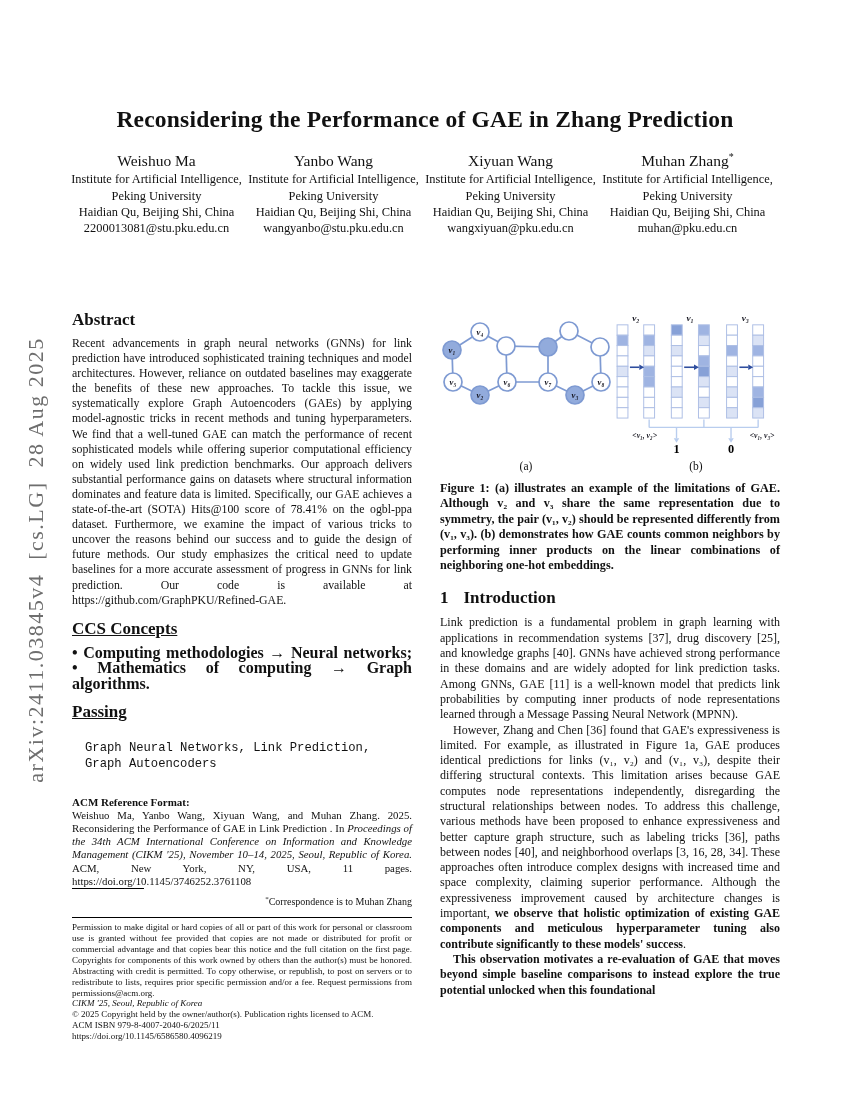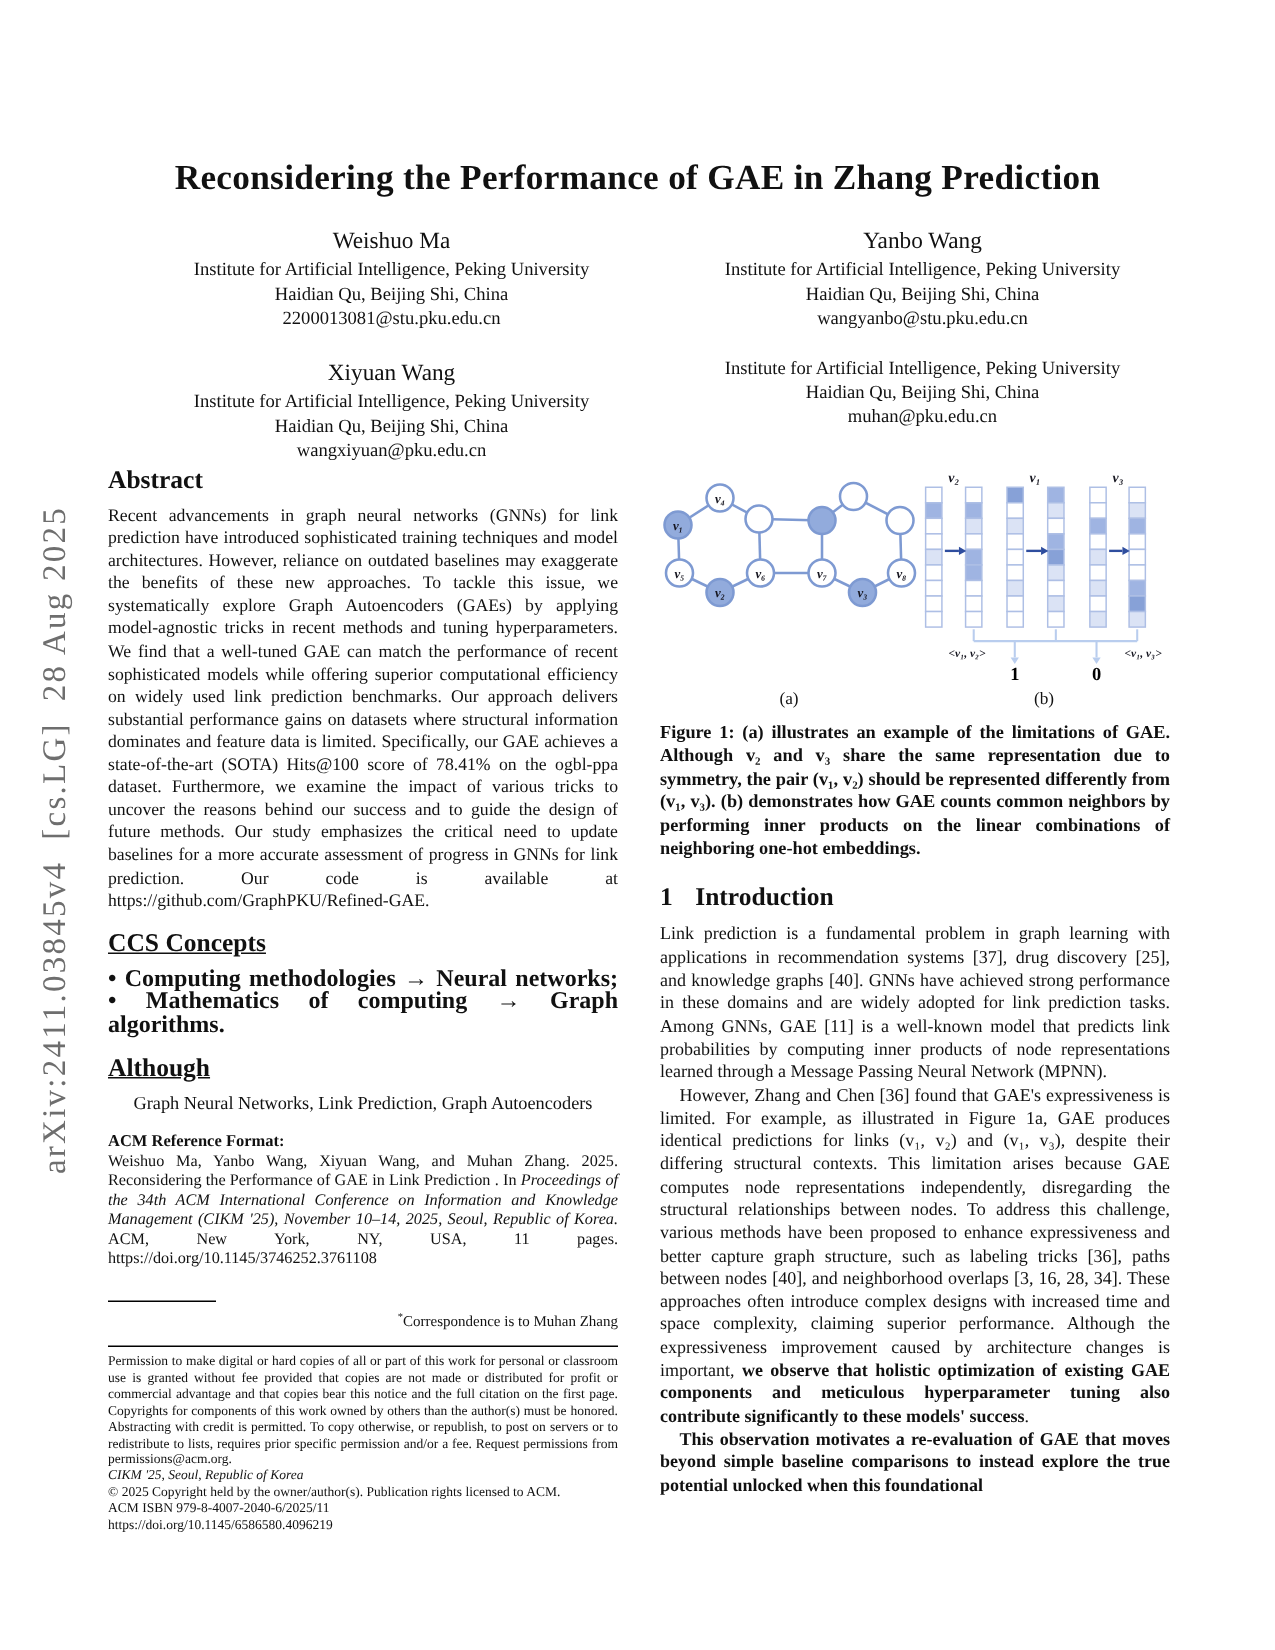--- a/index.html
+++ b/index.html
@@ -13,36 +13,36 @@
     transform:translate(-50%,-50%) rotate(-90deg);
     white-space:pre; font-size:22px; letter-spacing:1.5px; color:#6e6e6e;
     font-family:"Liberation Serif", serif;
   }
   
   .paper-title{
     position:absolute; top:106px; left:72px; width:706px;
     text-align:center; font-size:23.5px; font-weight:bold; letter-spacing:.2px;
   }
   .authors-grid{
-    position:absolute; top:149px; left:84px; width:708px;
-    display:grid; grid-template-columns:1fr 1fr; row-gap:17px;
+    position:absolute; top:149px; left:68px; width:708px;
+    display:grid; grid-template-columns:1fr 1fr 1fr 1fr; row-gap:17px;
   }
   .author-block{text-align:center; line-height:16.2px;}
   .author-name{font-size:15.5px; margin-bottom:2px;}
   .author-name sup{font-size:10px;}
   .author-line{font-size:12.4px;}
   
   .col{position:absolute; top:310px; width:340px; text-align:justify;}
   .col-left{left:72px; height:712px; display:flex; flex-direction:column;}
   .col-right{left:440px; height:712px;}
   .sec-heading{font-size:17px; font-weight:bold; text-align:left; margin:0 0 6px 0;}
   .sec-heading.space{margin-top:11px;text-decoration:underline;}
   .body-text{font-size:11.8px; line-height:15.1px; margin:0;}
   .ccs-text{font-size:16px; line-height:15.5px; font-weight:bold; margin:0;}
-  .kw-text{font-size:12.2px; line-height:15.5px; margin:0; text-align:center;}
+  .kw-text{font-size:12.2px; line-height:15.5px; margin:13px; text-align:left;font-family:Liberation Mono, monospace;}
   .acmref-heading{font-size:11px; font-weight:bold; margin:11px 0 1px 0; text-align:left;}
   .acmref-text{font-size:10.8px; line-height:13.1px; margin:0;}
   .seg-i{font-style:italic;}
   .seg-b{font-weight:bold;}
   
   .footer-block{margin-top:auto;}
   .footnote-rule{width:72px; border-top:1px solid #000; margin-bottom:4px;}
   .footnote-text{font-size:10px; line-height:12px; text-align:right;}
   .footnote-text sup{font-size:7px;}
   .permission-rule{border-top:1px solid #000; margin-top:9px; margin-bottom:4px;}
@@ -84,34 +84,35 @@
       <div class="author-line">Haidian Qu, Beijing Shi, China</div>
       <div class="author-line">wangyanbo@stu.pku.edu.cn</div>
     </div>
     <div class="author-block">
       <div class="author-name"><span>Xiyuan Wang</span><sup></sup></div>
       <div class="author-line">Institute for Artificial Intelligence, Peking University</div>
       <div class="author-line">Haidian Qu, Beijing Shi, China</div>
       <div class="author-line">wangxiyuan@pku.edu.cn</div>
     </div>
     <div class="author-block">
+      <div class="author-name"><span>Muhan Zhang</span><sup>*</sup></div>
       <div class="author-line">Institute for Artificial Intelligence, Peking University</div>
       <div class="author-line">Haidian Qu, Beijing Shi, China</div>
       <div class="author-line">muhan@pku.edu.cn</div>
     </div>
   </div>
 
   <div class="col col-left">
     <div class="sec-heading">Abstract</div>
     <p class="body-text">Recent advancements in graph neural networks (GNNs) for link prediction have introduced sophisticated training techniques and model architectures. However, reliance on outdated baselines may exaggerate the benefits of these new approaches. To tackle this issue, we systematically explore Graph Autoencoders (GAEs) by applying model-agnostic tricks in recent methods and tuning hyperparameters. We find that a well-tuned GAE can match the performance of recent sophisticated models while offering superior computational efficiency on widely used link prediction benchmarks. Our approach delivers substantial performance gains on datasets where structural information dominates and feature data is limited. Specifically, our GAE achieves a state-of-the-art (SOTA) Hits@100 score of 78.41% on the ogbl-ppa dataset. Furthermore, we examine the impact of various tricks to uncover the reasons behind our success and to guide the design of future methods. Our study emphasizes the critical need to update baselines for a more accurate assessment of progress in GNNs for link prediction. Our code is available at https://github.com/GraphPKU/Refined-GAE.</p>
 
     <div class="sec-heading space">CCS Concepts</div>
     <p class="ccs-text">• Computing methodologies → Neural networks; • Mathematics of computing → Graph algorithms.</p>
 
-    <div class="sec-heading space">Although</div>
+    <div class="sec-heading space">Passing</div>
     <p class="kw-text">Graph Neural Networks, Link Prediction, Graph Autoencoders</p>
 
     <div class="acmref-heading">ACM Reference Format:</div>
     <p class="acmref-text"><span>Weishuo Ma, Yanbo Wang, Xiyuan Wang, and Muhan Zhang. 2025. Reconsidering the Performance of GAE in Link Prediction . In </span><span class="seg-i">Proceedings of the 34th ACM International Conference on Information and Knowledge Management (CIKM '25), November 10–14, 2025, Seoul, Republic of Korea.</span><span> ACM, New York, NY, USA, 11 pages. https://doi.org/10.1145/3746252.3761108</span></p>
 
     <div class="footer-block">
       <div class="footnote-rule"></div>
       <div class="footnote-text"><sup>*</sup><span>Correspondence is to Muhan Zhang</span></div>
       <div class="permission-rule"></div>
       <p class="permission-text" style="margin:0;">Permission to make digital or hard copies of all or part of this work for personal or classroom use is granted without fee provided that copies are not made or distributed for profit or commercial advantage and that copies bear this notice and the full citation on the first page. Copyrights for components of this work owned by others than the author(s) must be honored. Abstracting with credit is permitted. To copy otherwise, or republish, to post on servers or to redistribute to lists, requires prior specific permission and/or a fee. Request permissions from permissions@acm.org.</p>

